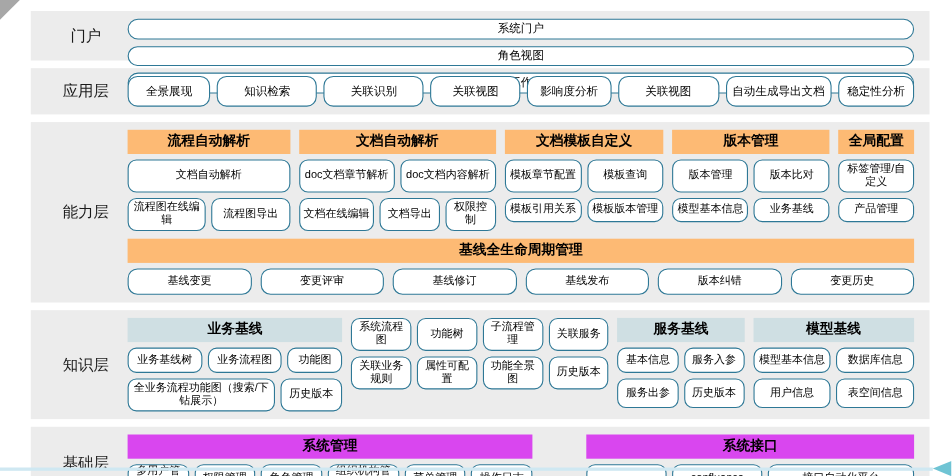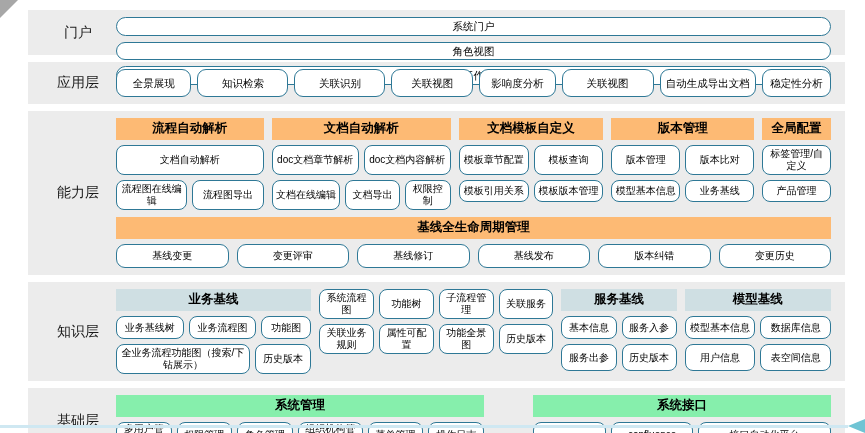--- a/index.html
+++ b/index.html
@@ -28,21 +28,21 @@
   
   .app-row{display:flex;gap:6px;height:28px;border-radius:14px;}
   .app-row .box{border-radius:9px;font-size:10.5px;}
 
   
   .groups{display:flex;gap:8px;align-items:stretch;}
   .group{display:flex;flex-direction:column;gap:5px;min-width:0;}
   .group-header{text-align:center;font-weight:bold;font-size:12.5px;padding:2px 0 3px;color:#000;}
   .hdr-blue{background:#fdba74;}
   .hdr-pale{background:#cfdfe3;}
-  .hdr-teal{background:#86efac;}
+  .hdr-teal{background:#d946ef;}
 
   .cap-row1 .box{min-height:30px;}
   .cap-row2 .box{min-height:22px;}
   .baseline-header{margin-top:7px;}
   .baseline-row{margin-top:5px;}
   .baseline-row .box{height:24px;border-radius:9px;}
 
   .kn-row1 .box{min-height:23px;}
   .kn-row2 .box{min-height:27px;}
 

